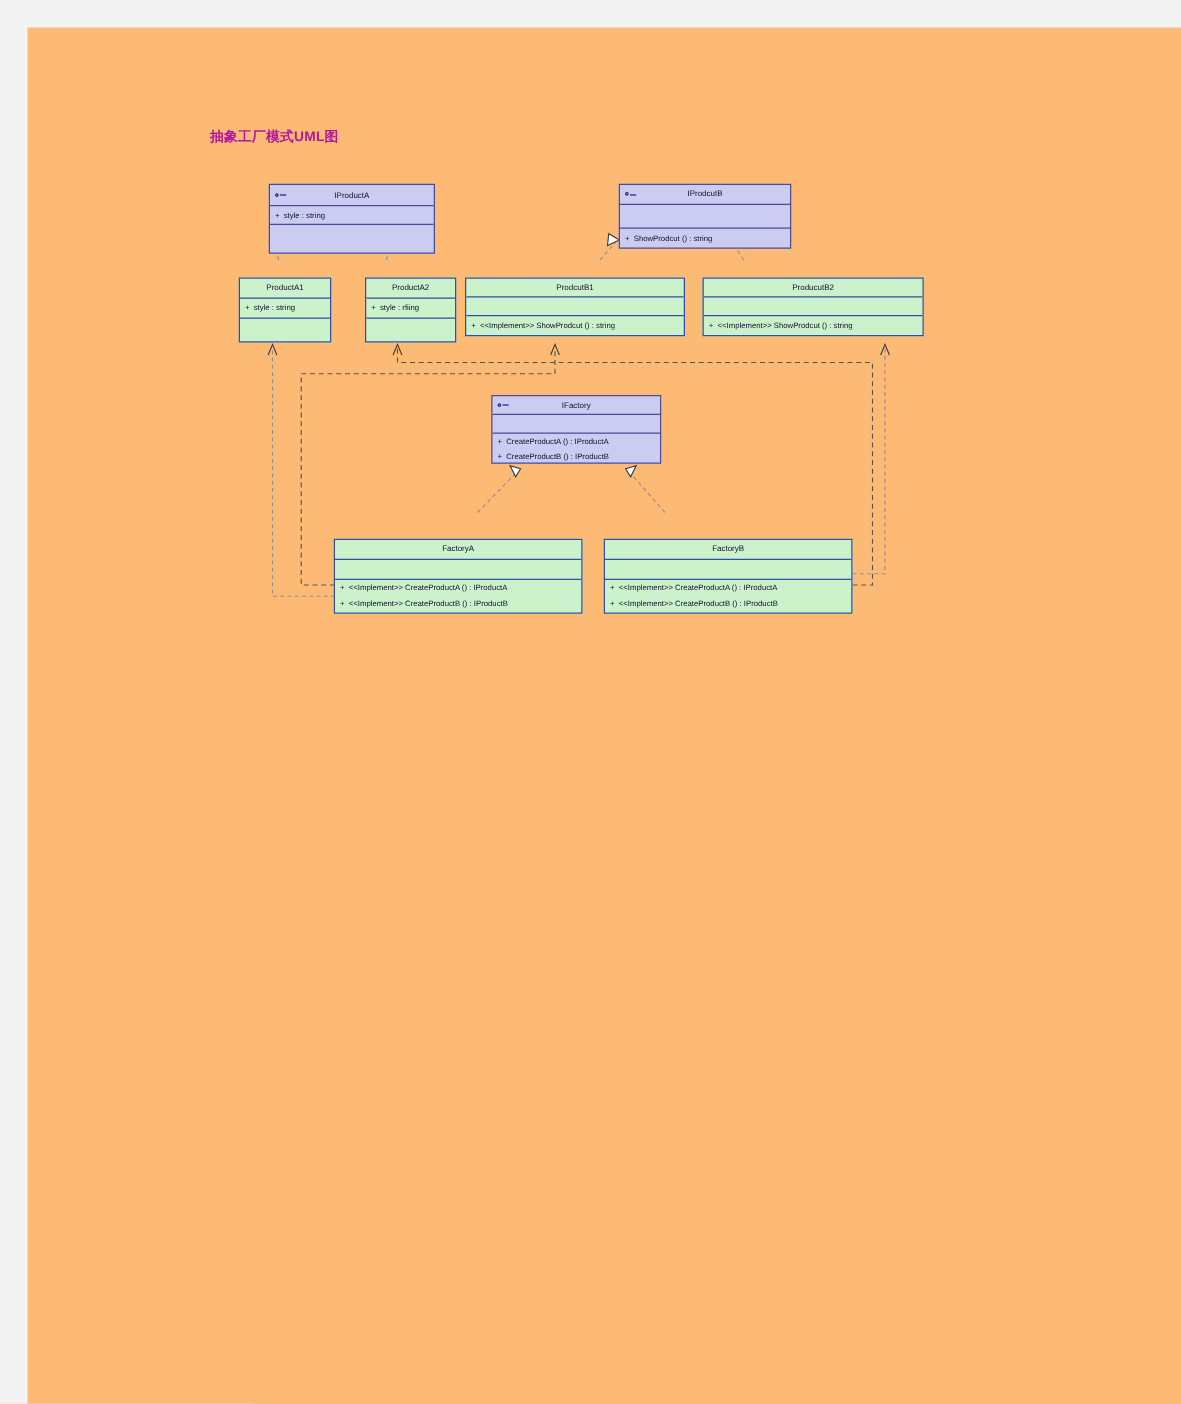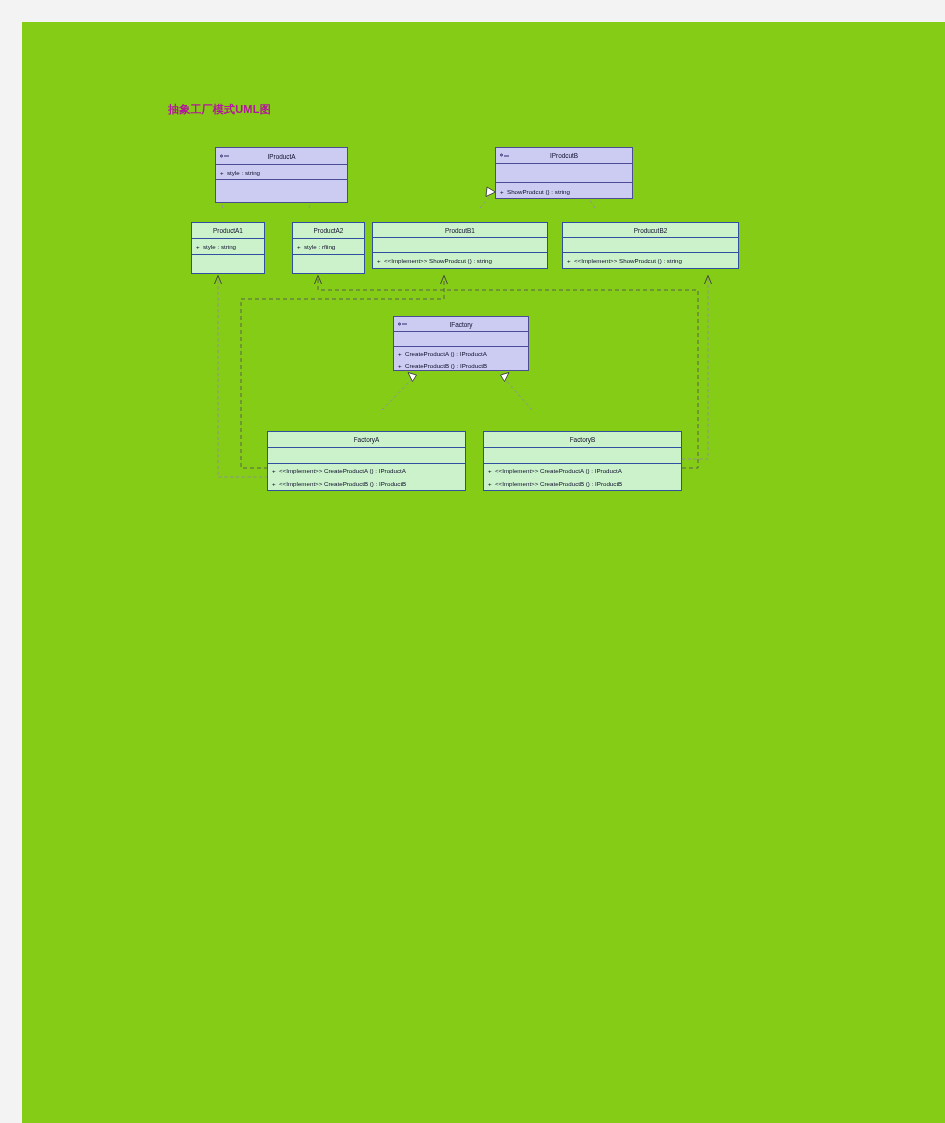--- a/index.html
+++ b/index.html
@@ -5,21 +5,21 @@
   html,body{margin:0;padding:0;}
   body{
     width:945px;height:1123px;
     background:#f3f3f4;
     font-family:"Liberation Sans","DejaVu Sans",sans-serif;
     overflow:hidden;
   }
   #page{
     position:absolute;left:22px;top:22px;
     width:923px;height:1101px;
-    background:#84cc16;
+    background:#fdba74;
   }
   #canvas{position:absolute;left:0;top:0;width:923px;height:1101px;}
 
   #diagram-title{
     position:absolute;left:146px;top:80px;
     font-size:11px;font-weight:bold;color:#b3179b;
     letter-spacing:0.2px;white-space:nowrap;
   }
 
   .uml-box{

